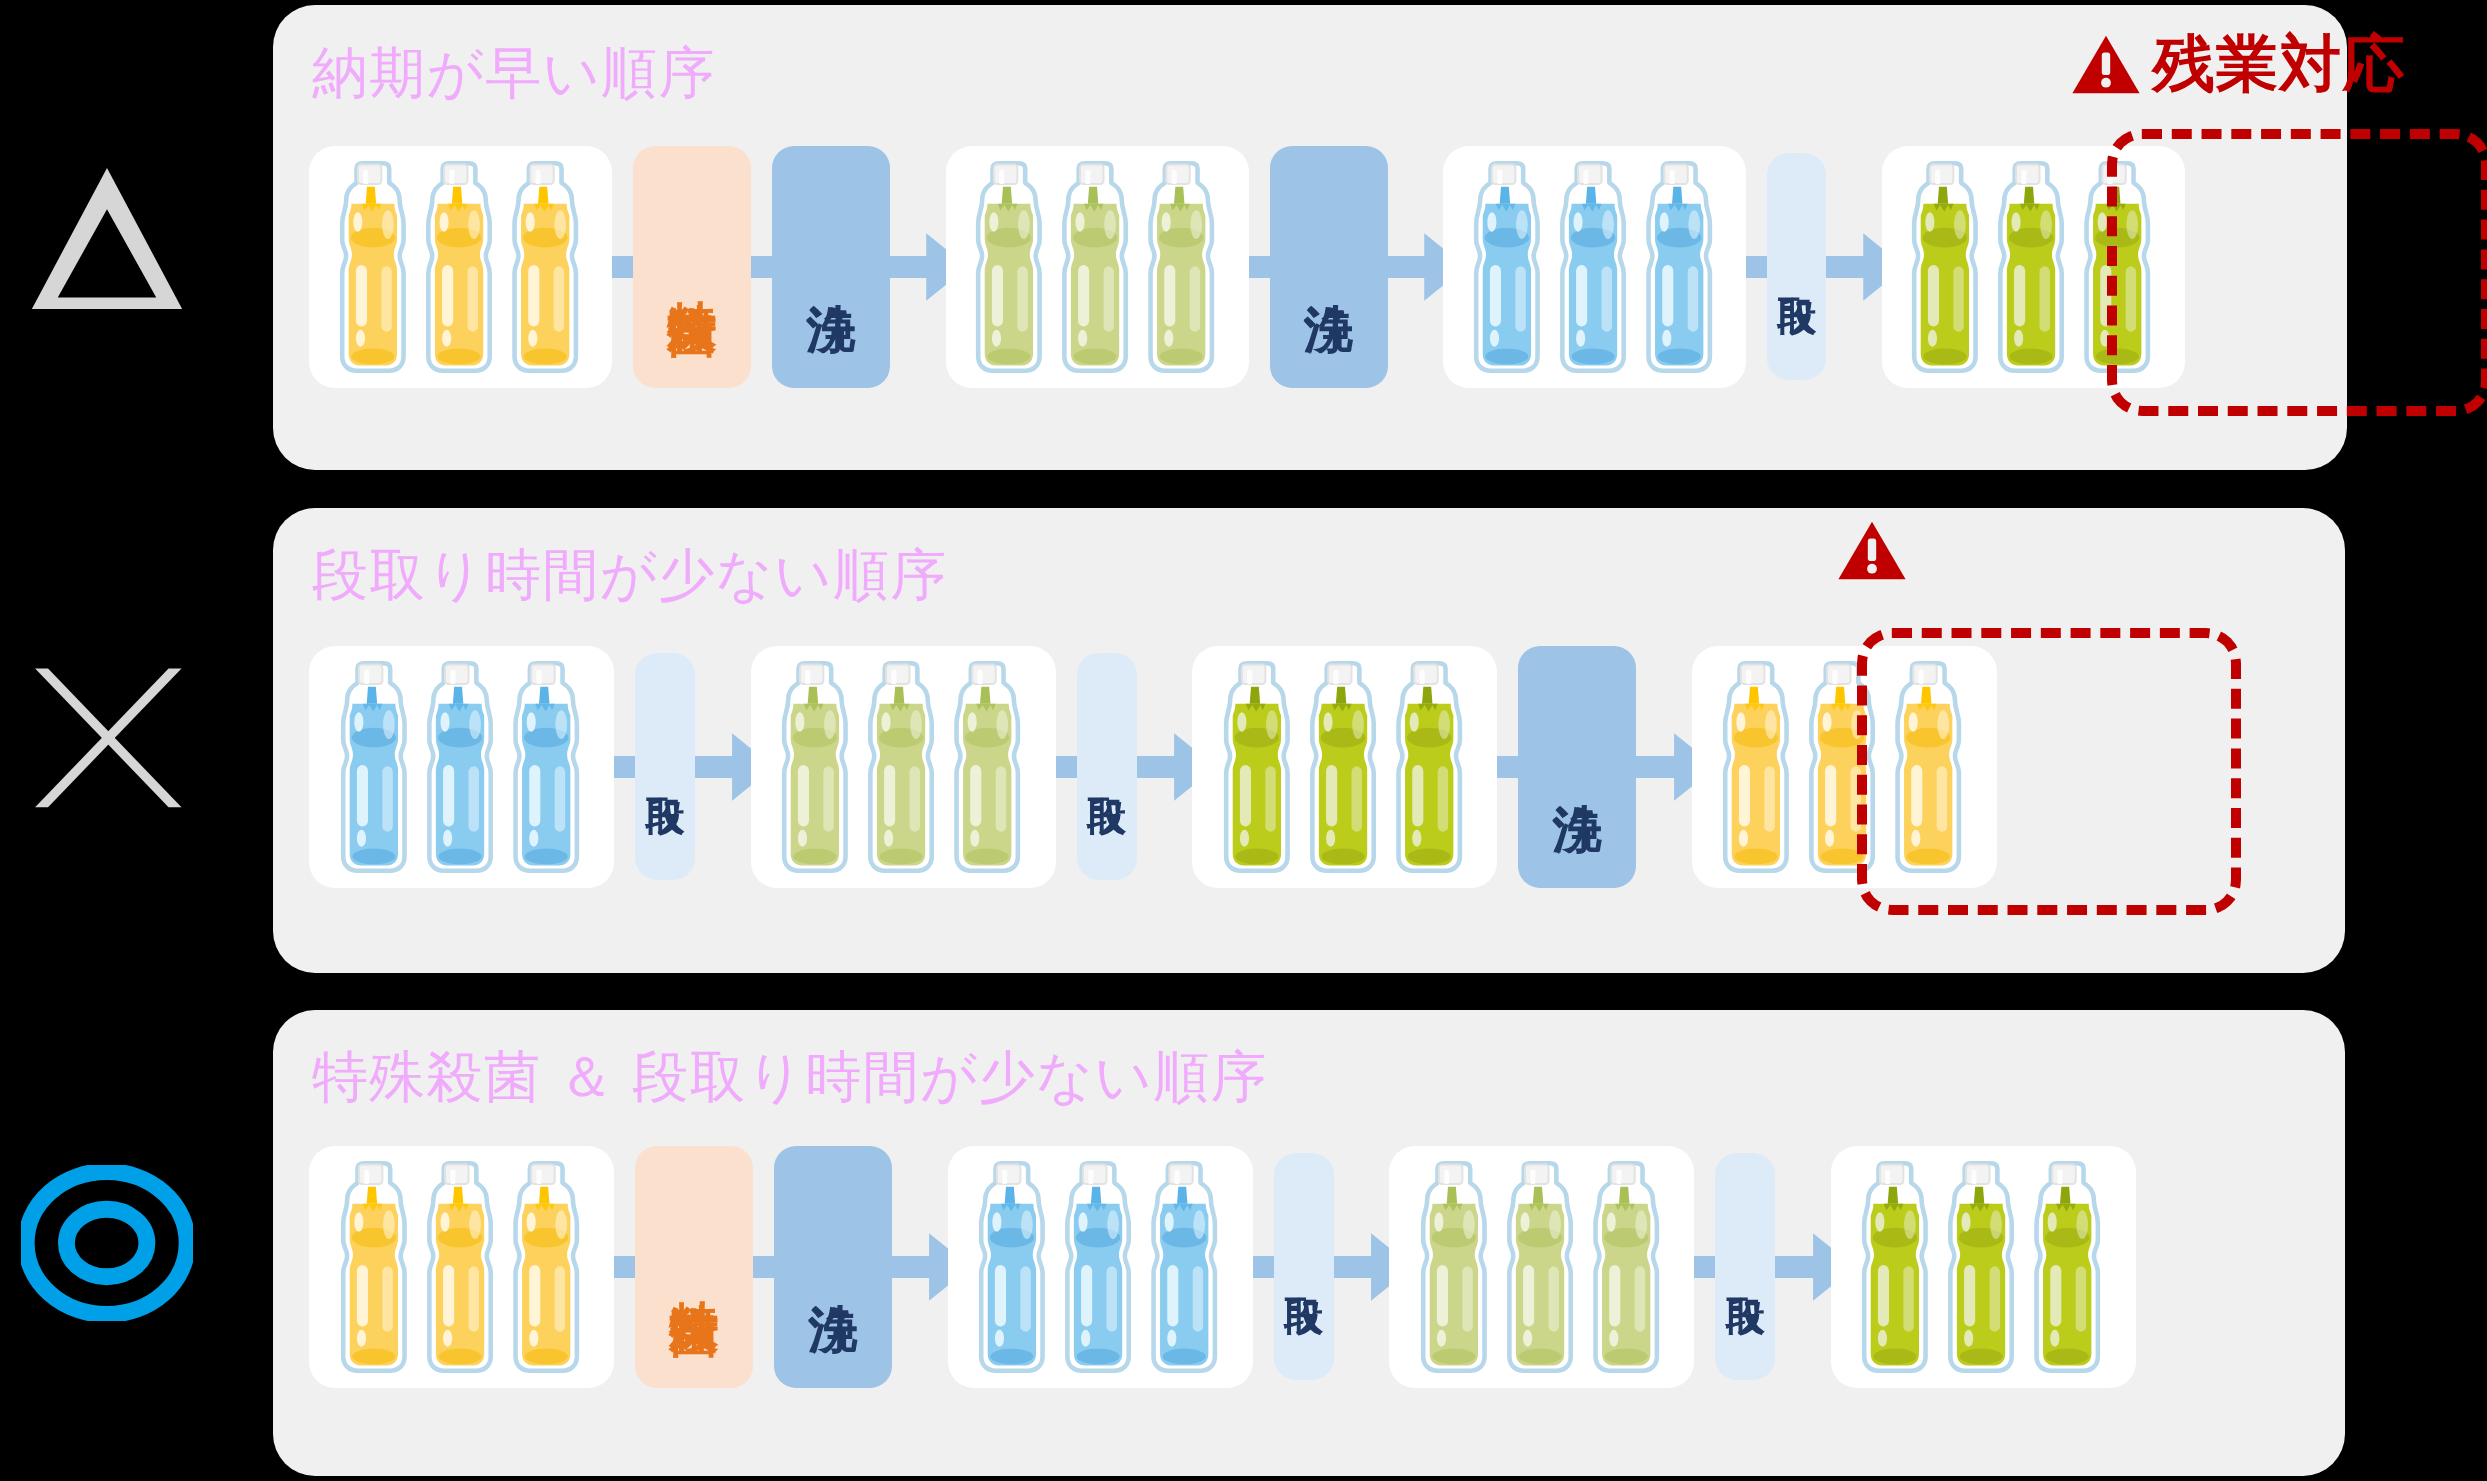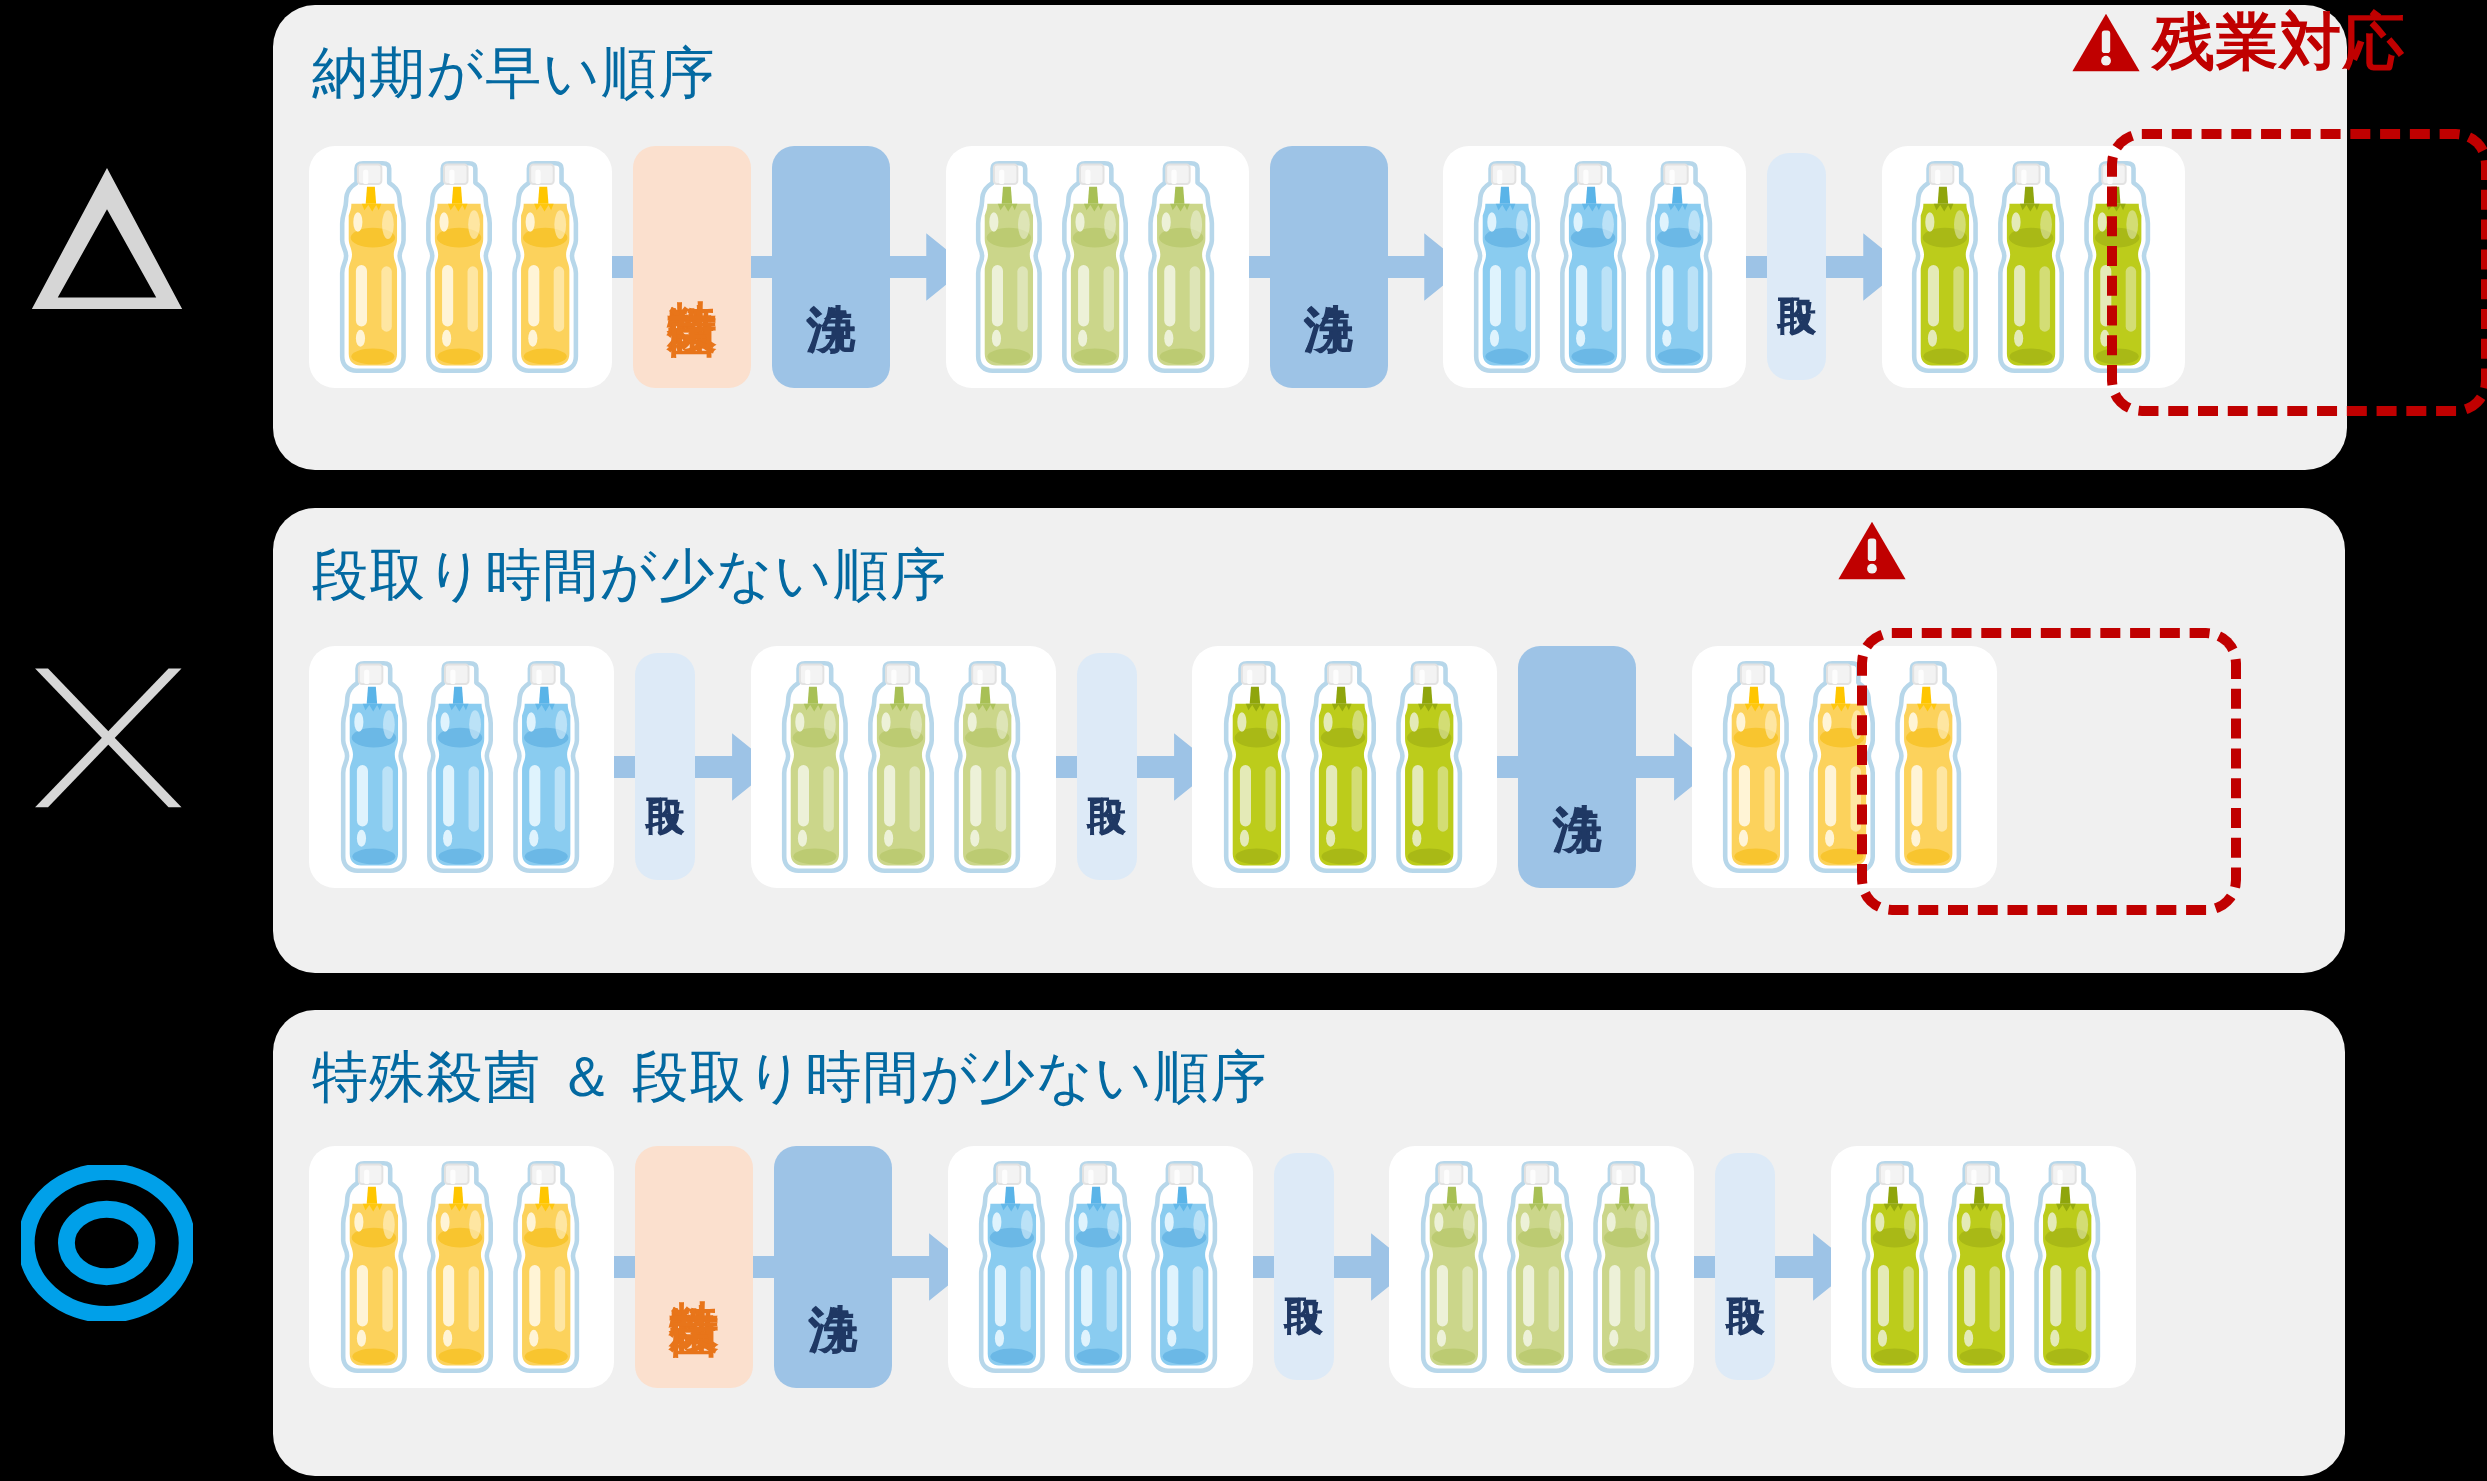--- a/index.html
+++ b/index.html
@@ -6,21 +6,21 @@
   body{width:2487px;height:1482px;position:relative;overflow:hidden;
        font-family:"Liberation Sans","DejaVu Sans",sans-serif;}
 
   
   .mark{position:absolute;left:0;width:214px;display:flex;align-items:center;justify-content:center;}
   .mark svg{display:block;}
 
   
   .panel{position:absolute;background:#F0F0F0;border-radius:42px;
          box-shadow:6.5px 6.5px 9px rgba(0,0,0,.30);}
-  .panel-title{position:absolute;color:#0369a1;font-weight:400;
+  .panel-title{position:absolute;color:#f0abfc;font-weight:400;
                font-size:56px;line-height:1;white-space:nowrap;letter-spacing:1.3px;}
 
   
   .flow{position:absolute;display:flex;align-items:center;}
 
   
   .lot{background:#FFFFFF;border-radius:26px;display:flex;align-items:center;
        justify-content:center;position:relative;z-index:2;}
   .lot svg{display:block;}
 
@@ -462,21 +462,21 @@
     <ellipse cx="98" cy="98" rx="9" ry="22" fill="#E6EBC0" opacity=".55"></ellipse>
     <rect x="49" y="160" width="17" height="94" rx="9" fill="#E6EBC0" opacity=".95"></rect>
     <rect x="88" y="162" width="16" height="100" rx="8" fill="#E6EBC0" opacity=".55"></rect>
     <ellipse cx="56" cy="272" rx="7" ry="13" fill="#E6EBC0" opacity=".95"></ellipse>
   </g>
           </g>
         </svg>
       </div>
     </div>
     <div class="dashbox" style="left:2107px;top:129px;width:364px;height:267px;"></div>
-    <div class="warn" style="left:2071px;top:0;">
+    <div class="warn" style="left:2071px;top:22px;">
                <span>
         <svg width="70" height="63" viewBox="0 0 100 90">
     <path d="M50 4 L98 86 L2 86 Z" fill="#C00000"></path>
     <rect x="44" y="28" width="12" height="32" rx="4" fill="#F0F0F0"></rect>
     <circle cx="50" cy="71" r="7" fill="#F0F0F0"></circle>
         </svg>
       </span>
                <span class="wtxt">残業対応</span>
              </div>
     <div class="mark" style="top:662px;height:156px;">

